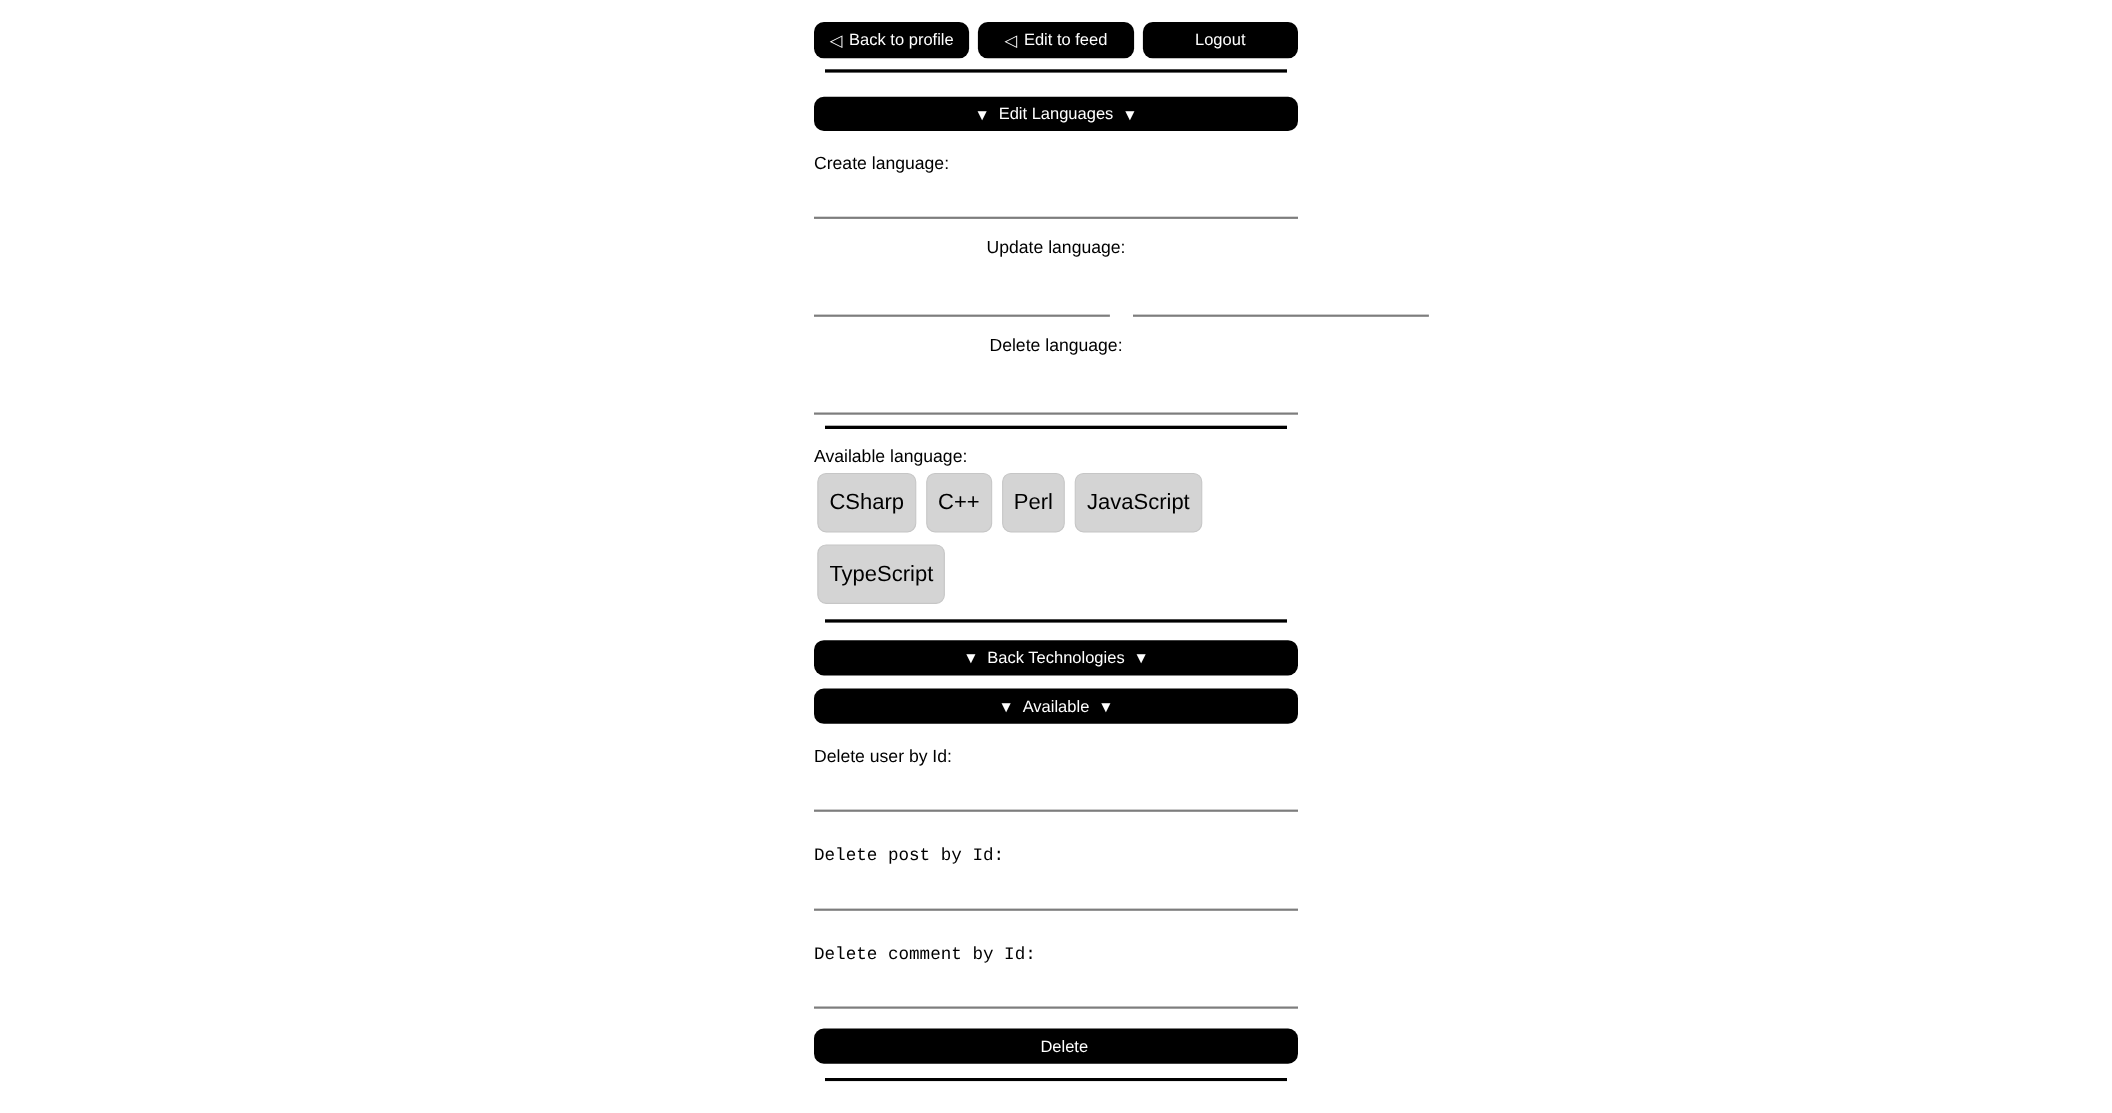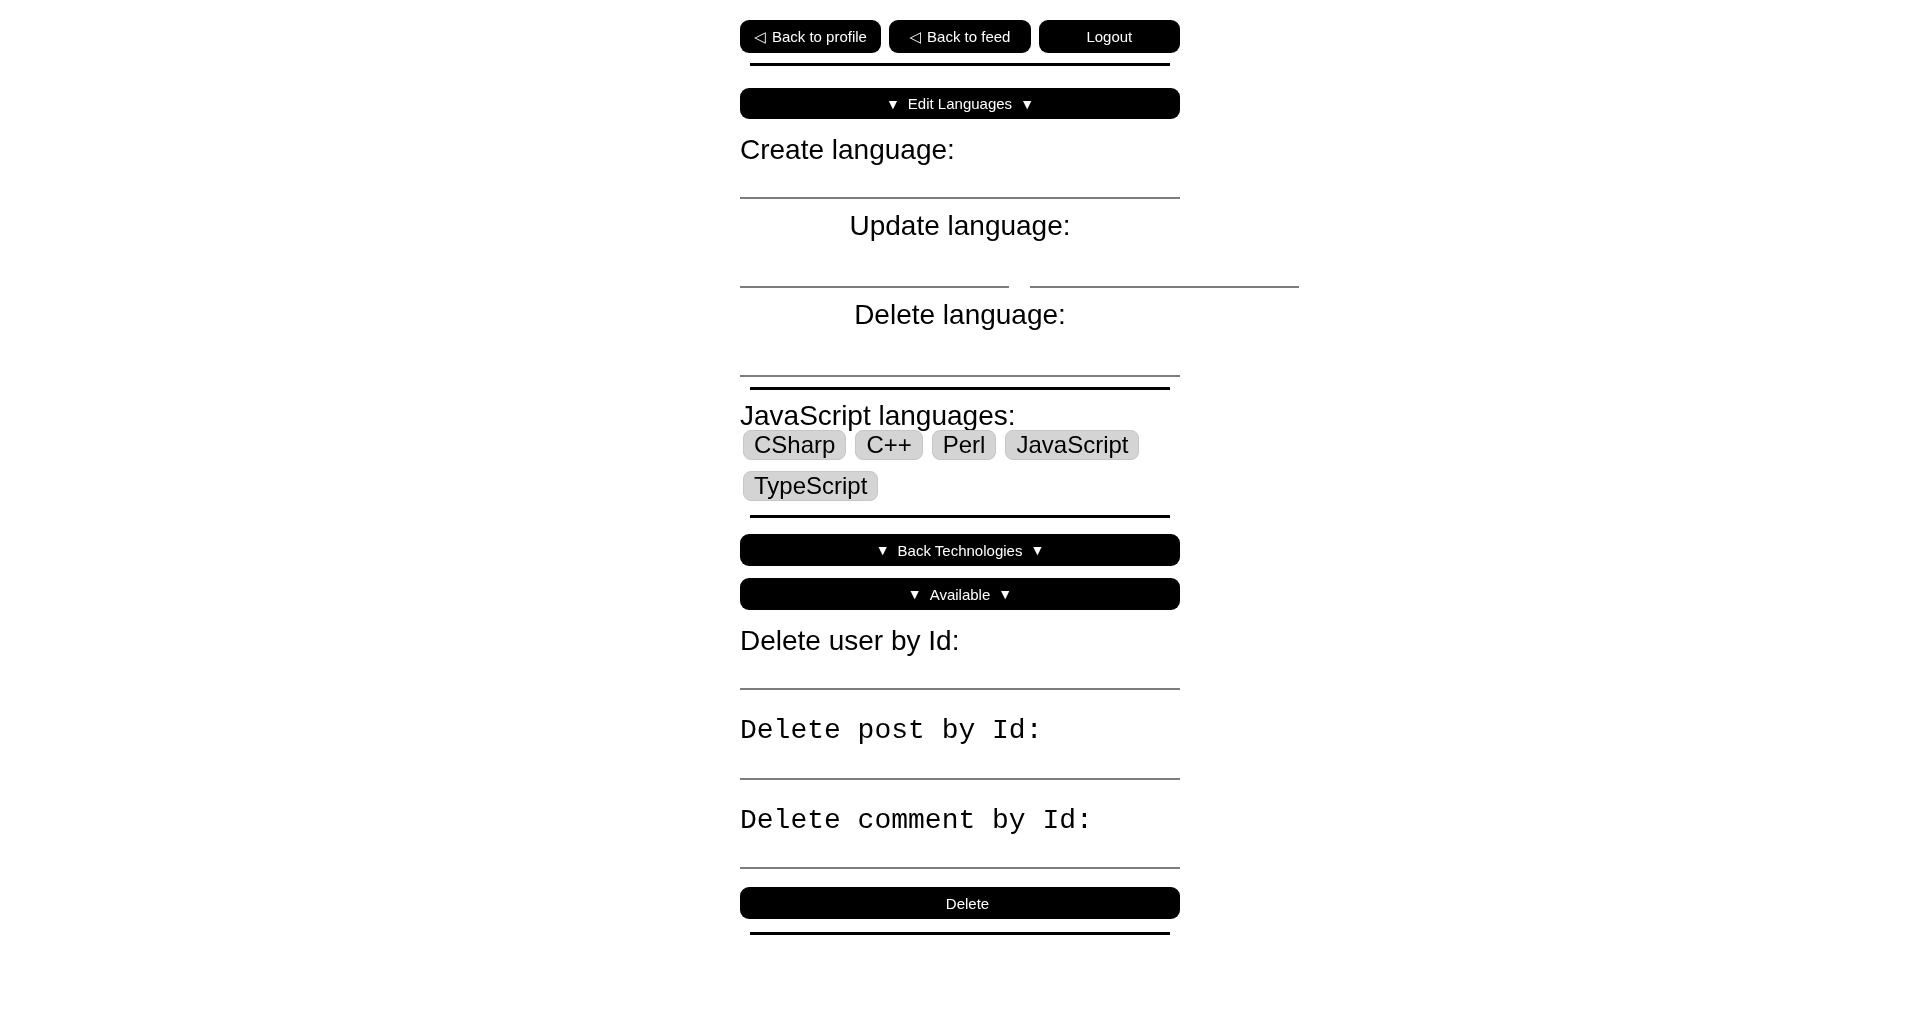--- a/index.html
+++ b/index.html
@@ -48,21 +48,21 @@
   .bar {
     width: 100%;
     height: 31px;
     gap: 8px;
   }
   .bar.languages { margin-top: 22px; }
   .bar.technologies { margin-top: 16px; height: 32px; }
   .bar.deletions { margin-top: 12px; height: 32px; }
   .caret { font-size: 14px; line-height: 1; }
   .section-label {
-    font-size: 28px;
+    font-size: 16px;
     line-height: 25px;
     margin-top: 18px;
   }
   .section-label.m14 { margin-top: 14px; text-align: center; }
   .section-label.m13 { margin-top: 13px; }
   .section-label.m28 { margin-top: 28px; font-family: Liberation Mono, monospace; }
   input.line {
     display: block;
     width: 100%;
     border: none;
@@ -92,41 +92,41 @@
     display: flex;
     flex-wrap: wrap;
     gap: 11px 9px;
     margin: 2px 0 0 3px;
     width: 430px;
   }
   .chip {
     background: #d4d4d4;
     border: 1px solid #c6c6c6;
     border-radius: 8px;
-    padding: 2px 10px;
-    font-size: 24px;
+    padding: 14px 10px;
+    font-size: 20px;
     line-height: 24px;
     font-family: inherit;
     color: #000000;
     cursor: pointer;
   }
 </style>
 </head>
 <body>
 
 <div class="page">
 
   <div class="topbar">
     <button class="btn">
       <span class="arrow">◁</span>
       <span>Back to profile</span>
     </button>
     <button class="btn">
       <span class="arrow">◁</span>
-      <span>Back to feed</span>
+      <span>Edit to feed</span>
     </button>
     <button class="btn">
       <span>Logout</span>
     </button>
   </div>
 
   <hr class="thick">
 
   <button class="btn bar languages">
     <span class="caret">▼</span>
@@ -142,21 +142,21 @@
     <input class="line h50" type="text" value="" style="">
     <input class="line h50" type="text" value="" style="">
   </div>
 
   <div class="section-label m14">Delete language:</div>
   <input class="line h50" type="text" value="" style="">
 
 
   <hr class="thick">
 
-  <div class="section-label m13">JavaScript languages:</div>
+  <div class="section-label m13">Available language:</div>
   <div class="chips">
     <button class="chip">CSharp</button>
     <button class="chip">C++</button>
     <button class="chip">Perl</button>
     <button class="chip">JavaScript</button>
     <button class="chip">TypeScript</button>
   </div>
 
   <hr class="thick m14">
 

